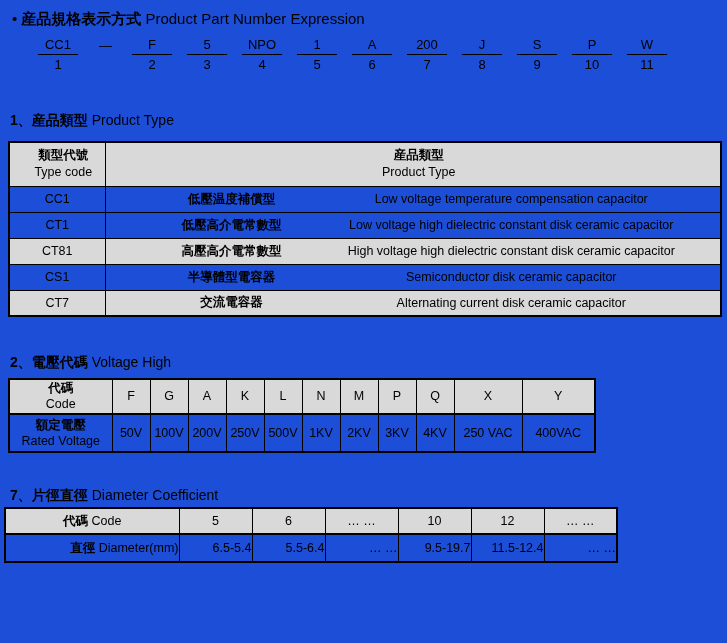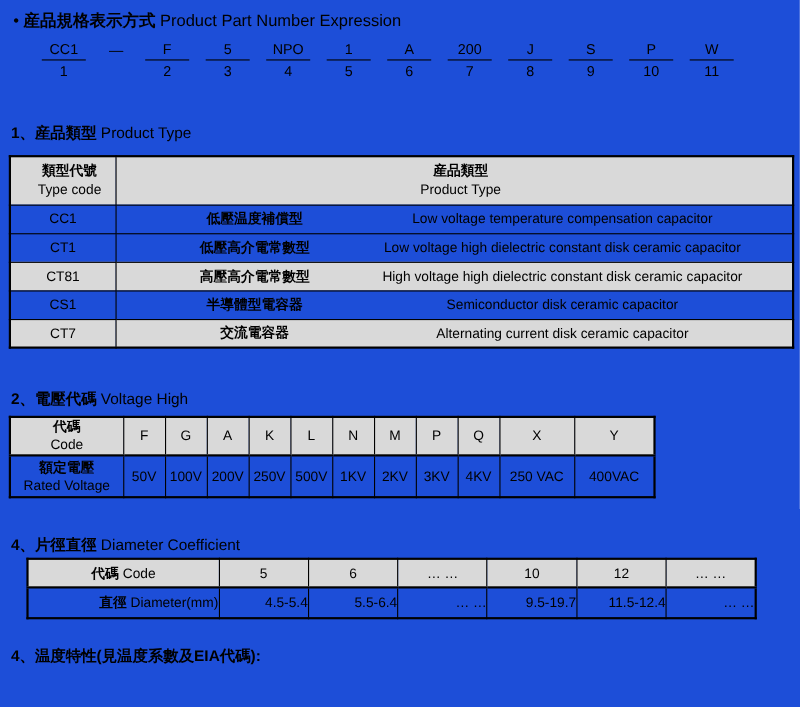--- a/index.html
+++ b/index.html
@@ -72,22 +72,22 @@
   }
   #table2 th { height: 34px; background: #d9d9d9; text-align: center; line-height: 1.3; border-bottom: 2px solid #000; }
   #table2 td { height: 38px; text-align: center; }
   #table2 .col-label { width: 103px; }
   #table2 .col-letter { width: 38px; }
   #table2 .col-x { width: 68px; }
   #table2 .col-y { width: 73px; }
 
   
   #table3 {
-    position: absolute; top: 507px; left: 24px;
-    width: 664px; font-size: 12.5px;
+    position: absolute; top: 507px; left: 4px;
+    width: 614px; font-size: 12.5px;
     border: 2px solid #000;
   }
   #table3 th { height: 26px; background: #d9d9d9; text-align: center; border-bottom: 2px solid #000; }
   #table3 td { height: 28px; text-align: right; }
   #table3 .col-label { width: 174px; }
 
   
   #sec4-line1 { position: absolute; top: 588px; left: 10px; font-size: 14px; }
   #sec4-line2 { position: absolute; top: 617px; left: 34px; font-size: 14px; }
 </style>
@@ -256,21 +256,21 @@
         <td>2KV</td>
         <td>3KV</td>
         <td>4KV</td>
         <td>250 VAC</td>
         <td>400VAC</td>
       </tr>
     </tbody>
   </table>
 
   <div class="sec-heading" id="sec3-heading">
-    <span class="zh">4、片徑直徑</span>
+    <span class="zh">7、片徑直徑</span>
     <span class="en">Diameter Coefficient</span>
   </div>
 
   <table id="table3">
     <thead>
       <tr>
         <th class="col-label">
           <span class="zh">代碼</span>
           <span class="en">Code</span>
         </th>
@@ -281,25 +281,24 @@
         <th>12</th>
         <th>… …</th>
       </tr>
     </thead>
     <tbody>
       <tr>
         <td class="col-label">
           <span class="zh">直徑</span>
           <span class="en">Diameter(mm)</span>
         </td>
-        <td>4.5-5.4</td>
+        <td>6.5-5.4</td>
         <td>5.5-6.4</td>
         <td>… …</td>
         <td>9.5-19.7</td>
         <td>11.5-12.4</td>
         <td>… …</td>
       </tr>
     </tbody>
   </table>
 
-  <div id="sec4-line1" class="zh">4、温度特性(見温度系數及EIA代碼):</div>
 
 </div>
 
 </body></html>

